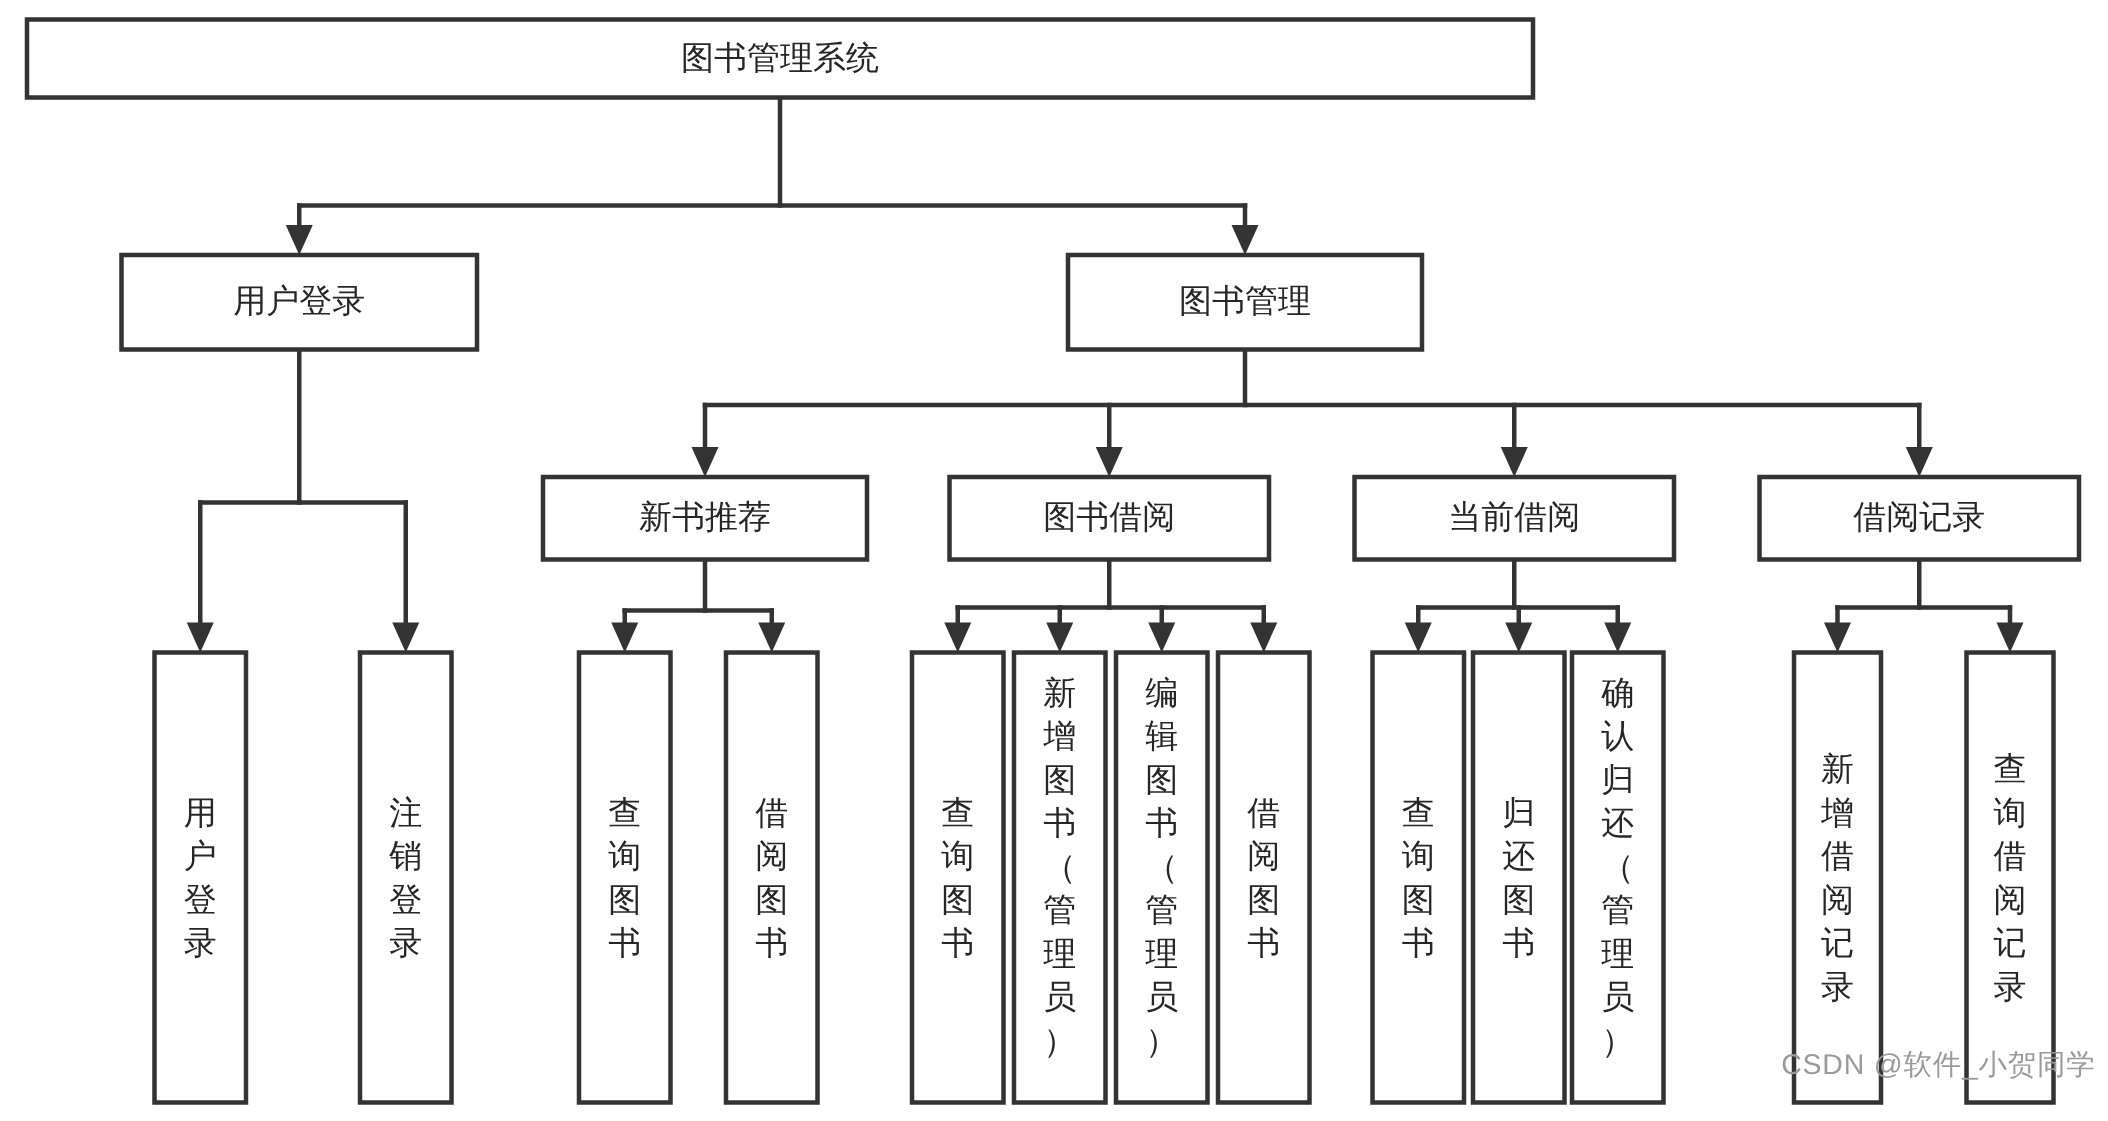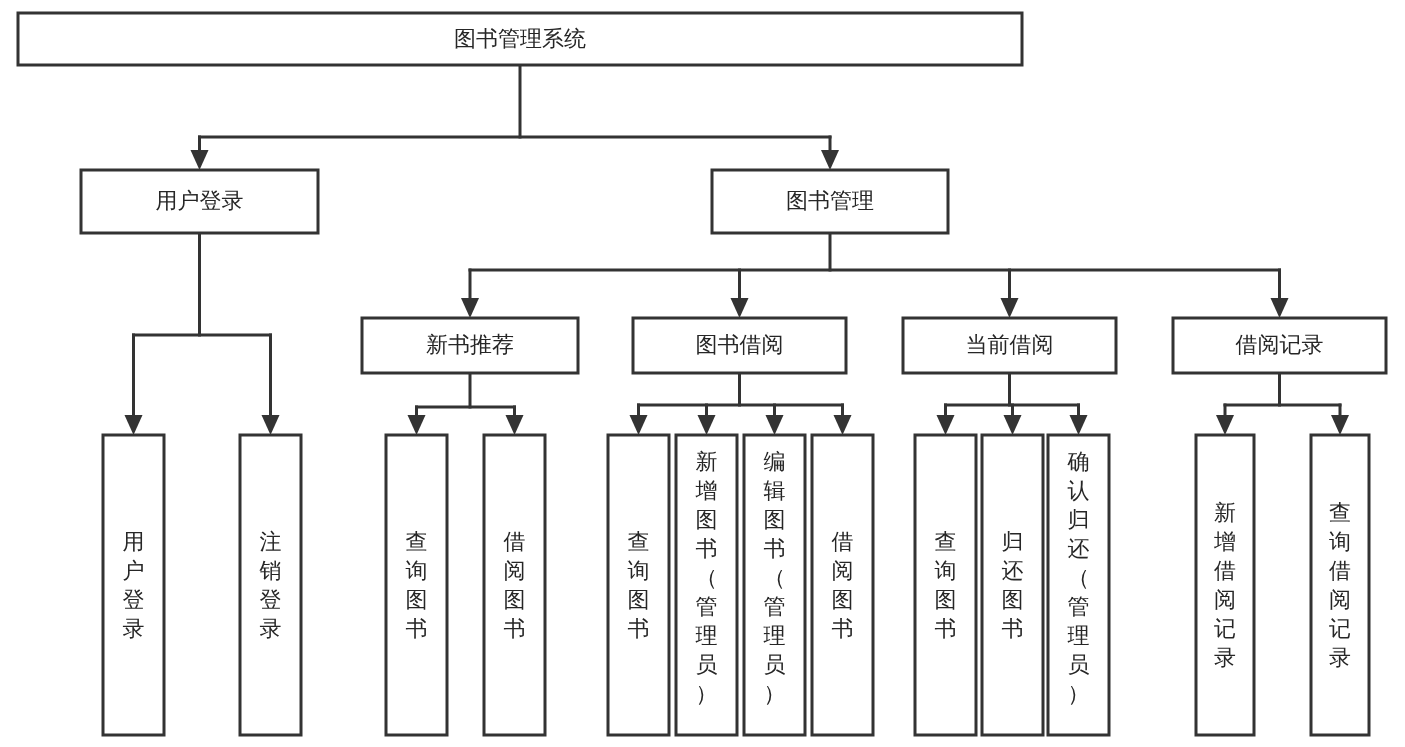--- a/index.html
+++ b/index.html
@@ -215,13 +215,14 @@
         <g>
           <rect x="1196" y="435" width="58" height="300" class="node-box"></rect>
           <text x="1225" y="520" class="node-label-v"><tspan x="1225" dy="0">新</tspan><tspan x="1225" dy="29">增</tspan><tspan x="1225" dy="29">借</tspan><tspan x="1225" dy="29">阅</tspan><tspan x="1225" dy="29">记</tspan><tspan x="1225" dy="29">录</tspan></text>
         </g>
         <g>
           <rect x="1311" y="435" width="58" height="300" class="node-box"></rect>
           <text x="1340" y="520" class="node-label-v"><tspan x="1340" dy="0">查</tspan><tspan x="1340" dy="29">询</tspan><tspan x="1340" dy="29">借</tspan><tspan x="1340" dy="29">阅</tspan><tspan x="1340" dy="29">记</tspan><tspan x="1340" dy="29">录</tspan></text>
         </g>
       </g>
   </svg>
+  <div class="watermark">CSDN @软件_小贺同学</div>
 </div>
 
 </body></html>

